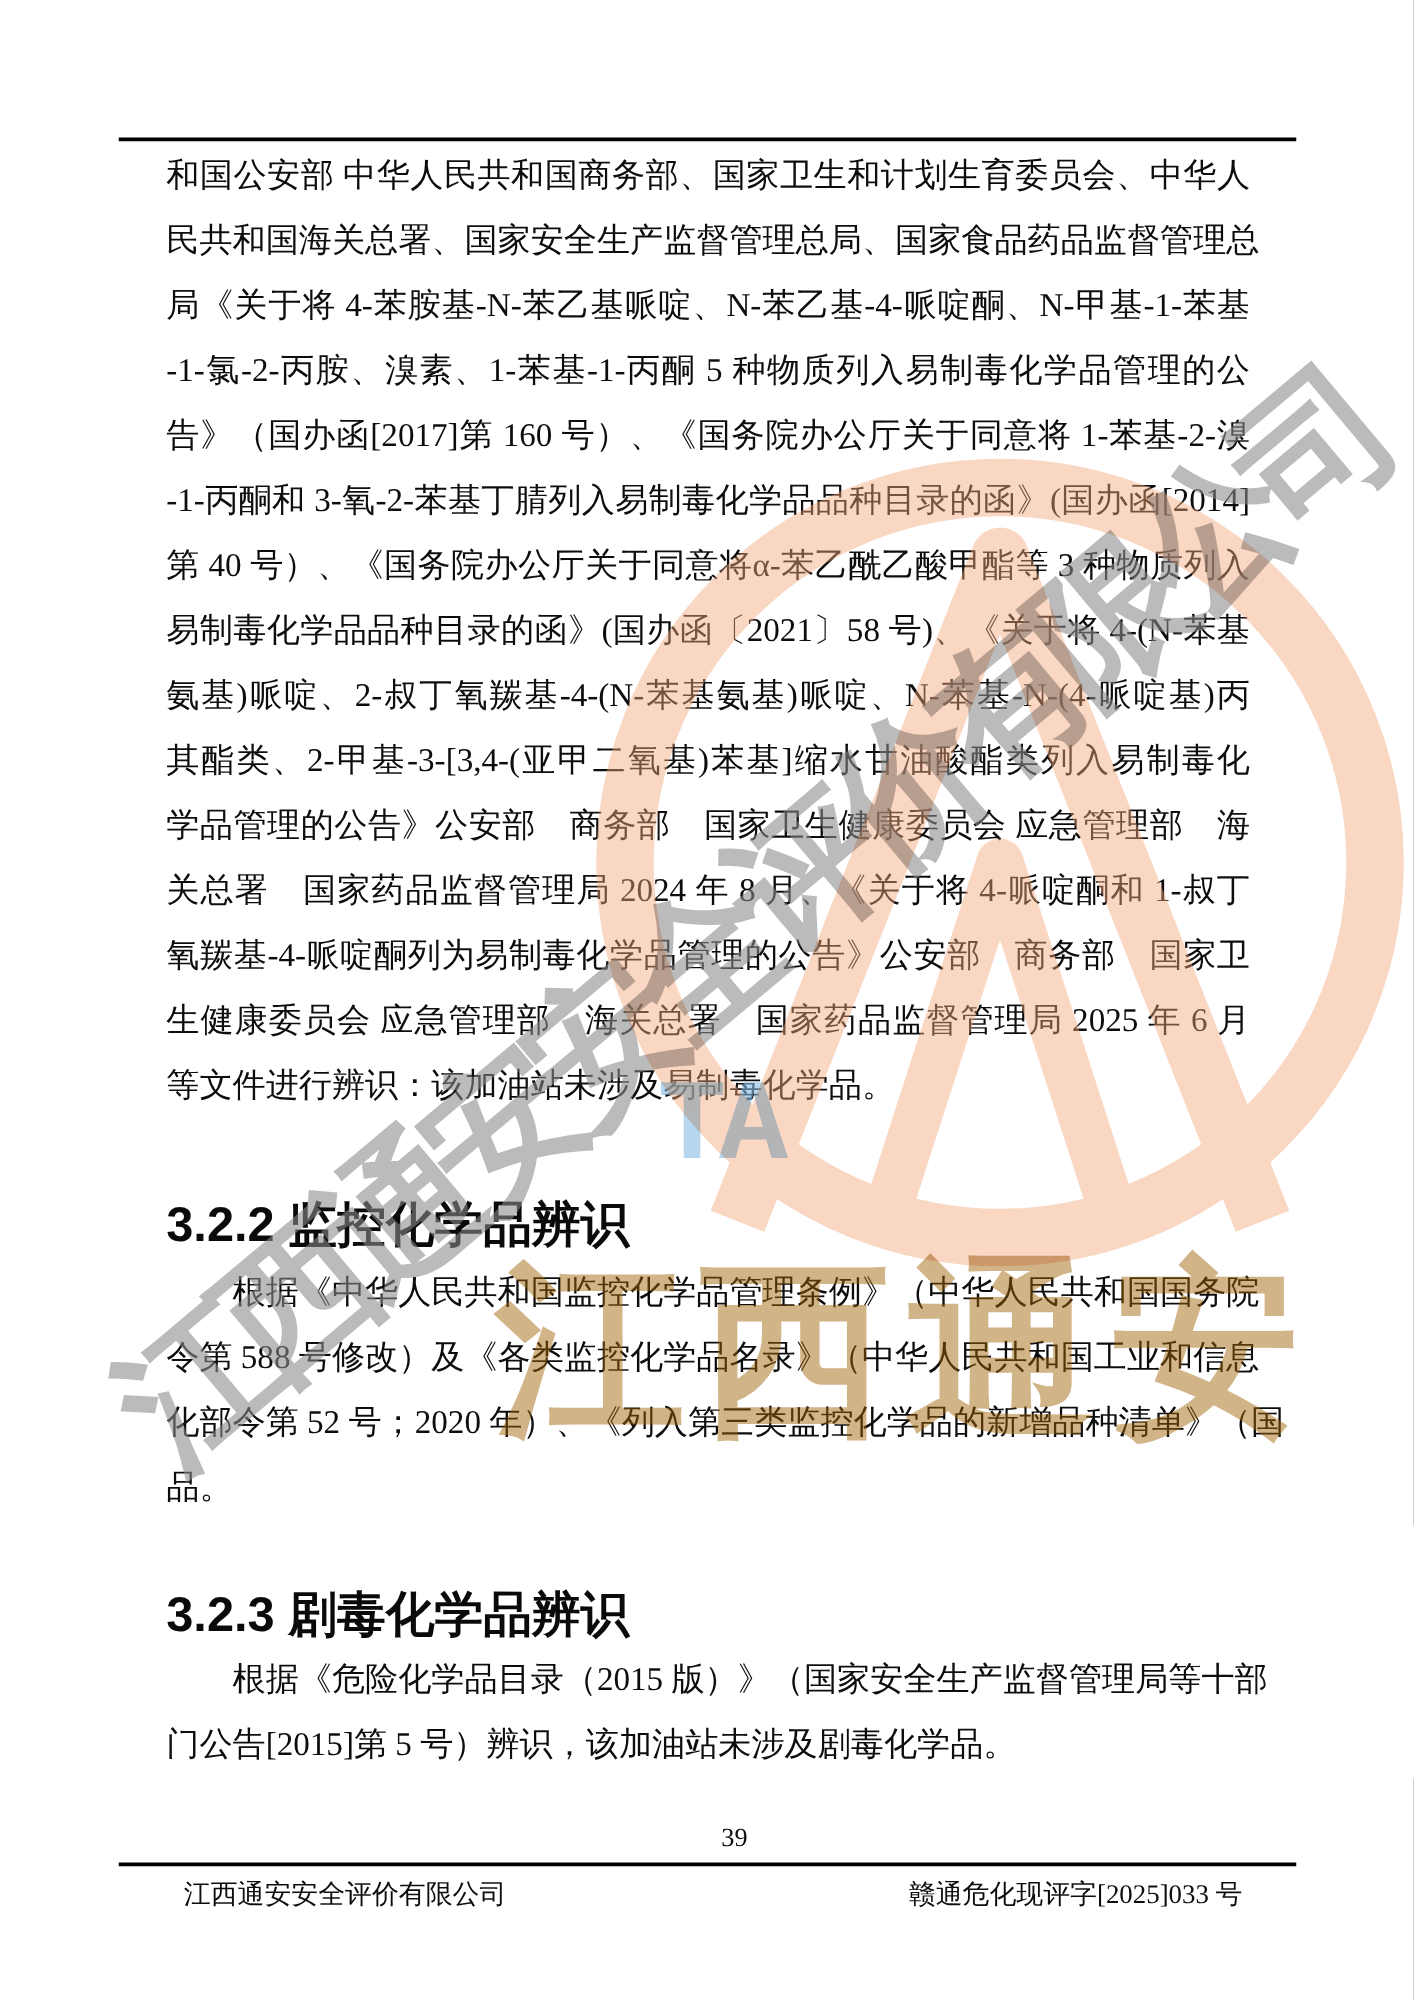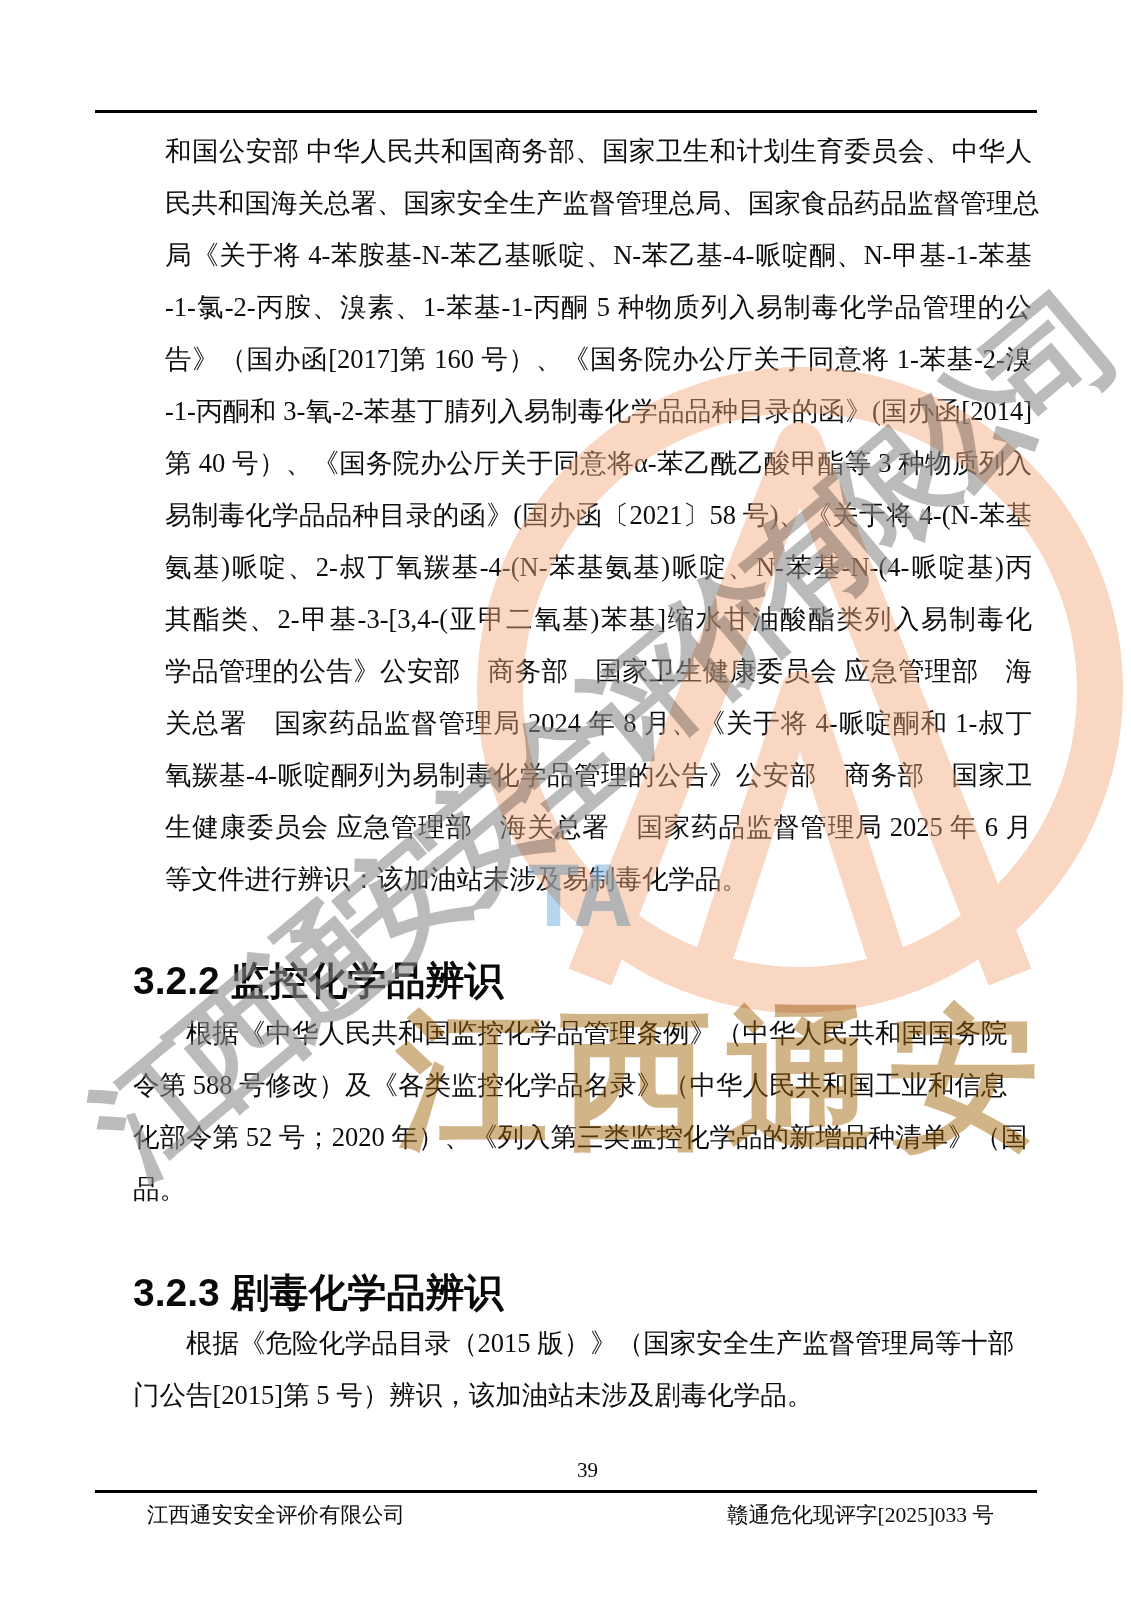--- a/index.html
+++ b/index.html
@@ -8,21 +8,21 @@
     font-family:"Liberation Serif","DejaVu Serif",serif;color:#0d0d0d;overflow:hidden;
   }
   
   .header-title{
     position:absolute;top:80px;left:0;width:100%;text-align:center;
     font-size:21px;letter-spacing:0.5px;color:#151515;
   }
   .header-rule{position:absolute;top:110px;left:95px;width:942px;height:3px;background:#000;}
   
   .para{position:absolute;left:133px;width:867px;}
-  .p1{top:125px;margin-left:32px;}
+  .p1{top:114px;}
   .p2{top:1007px;}
   .p3{top:1317px;}
   .line{
     height:52px;line-height:52px;font-size:26.5px;white-space:nowrap;
     text-align:justify;text-align-last:justify;text-justify:inter-ideograph;
   }
   .line.last{text-align-last:left;}
   .heading{
     position:absolute;left:133px;margin:0;font-family:"Liberation Sans","DejaVu Sans",sans-serif;
     font-weight:700;font-size:39px;line-height:46px;color:#0a0a0a;white-space:nowrap;

